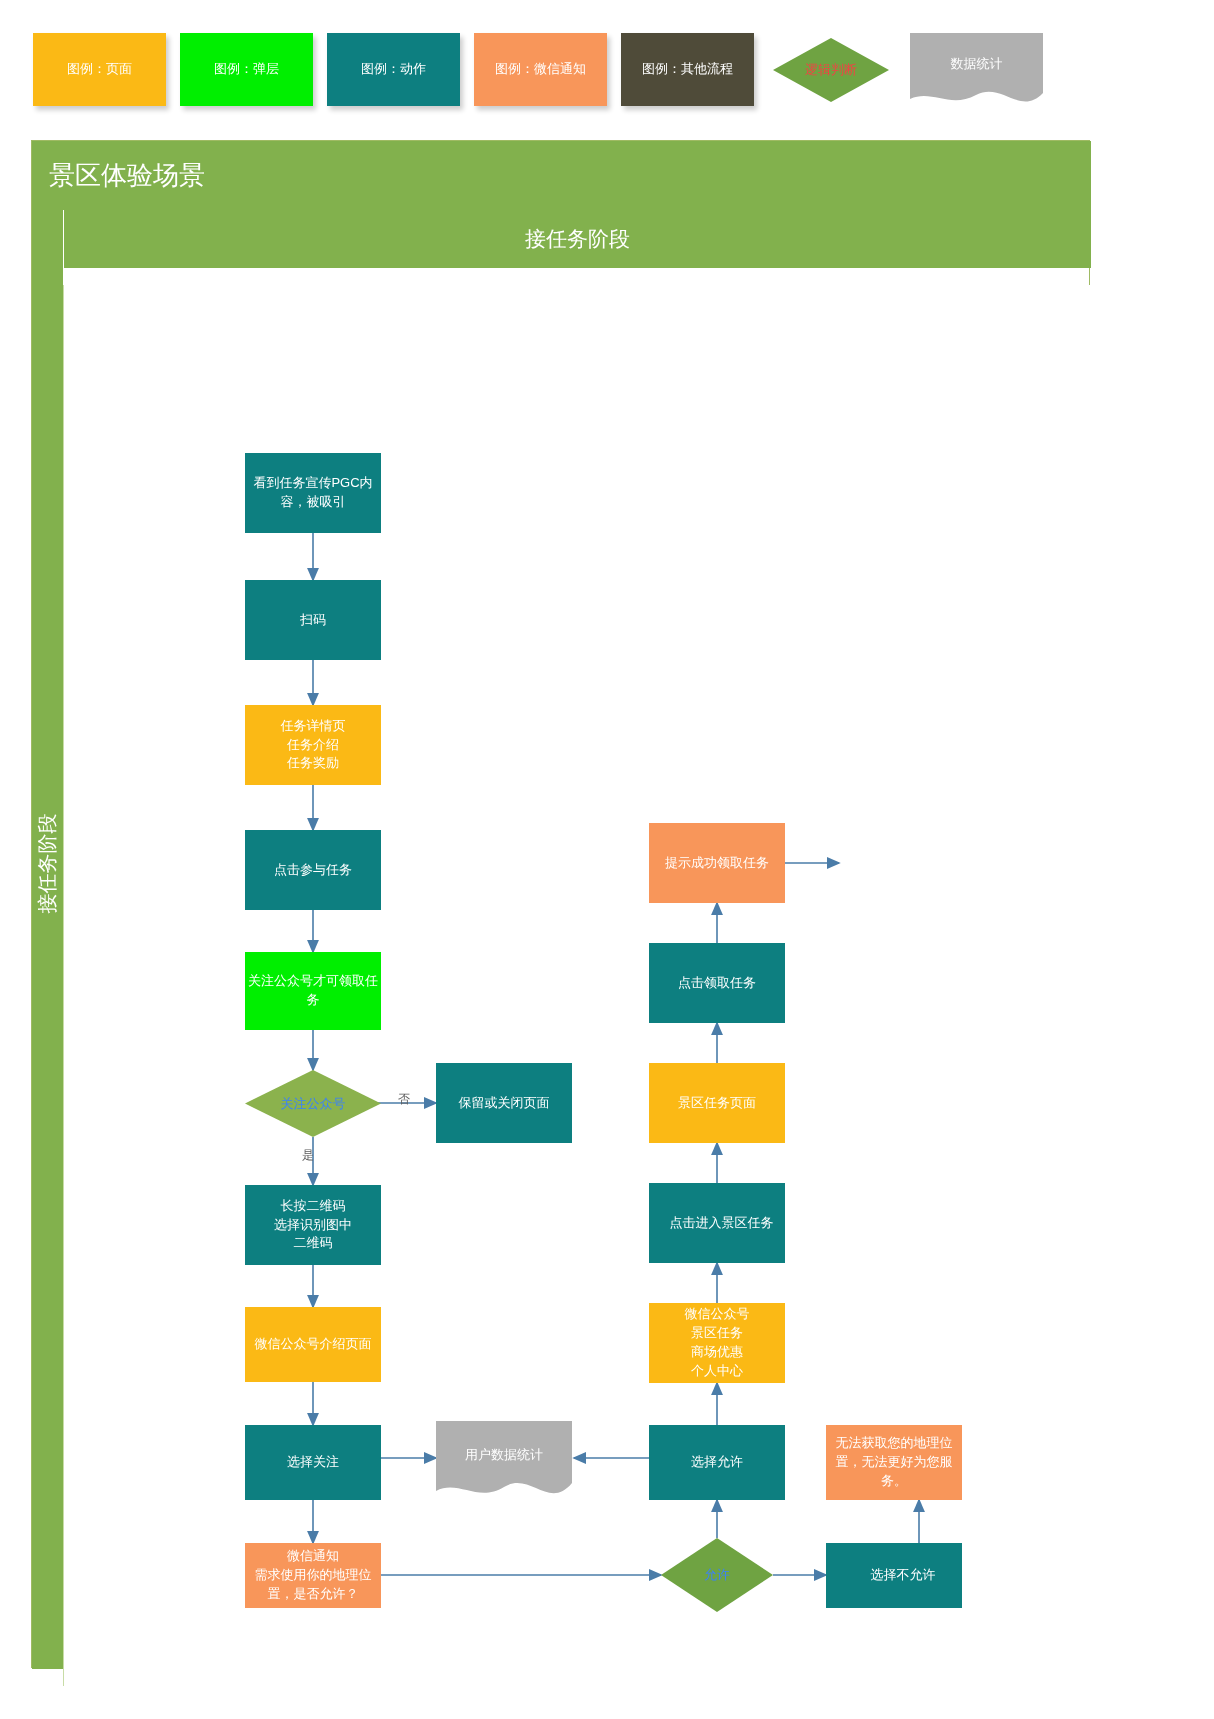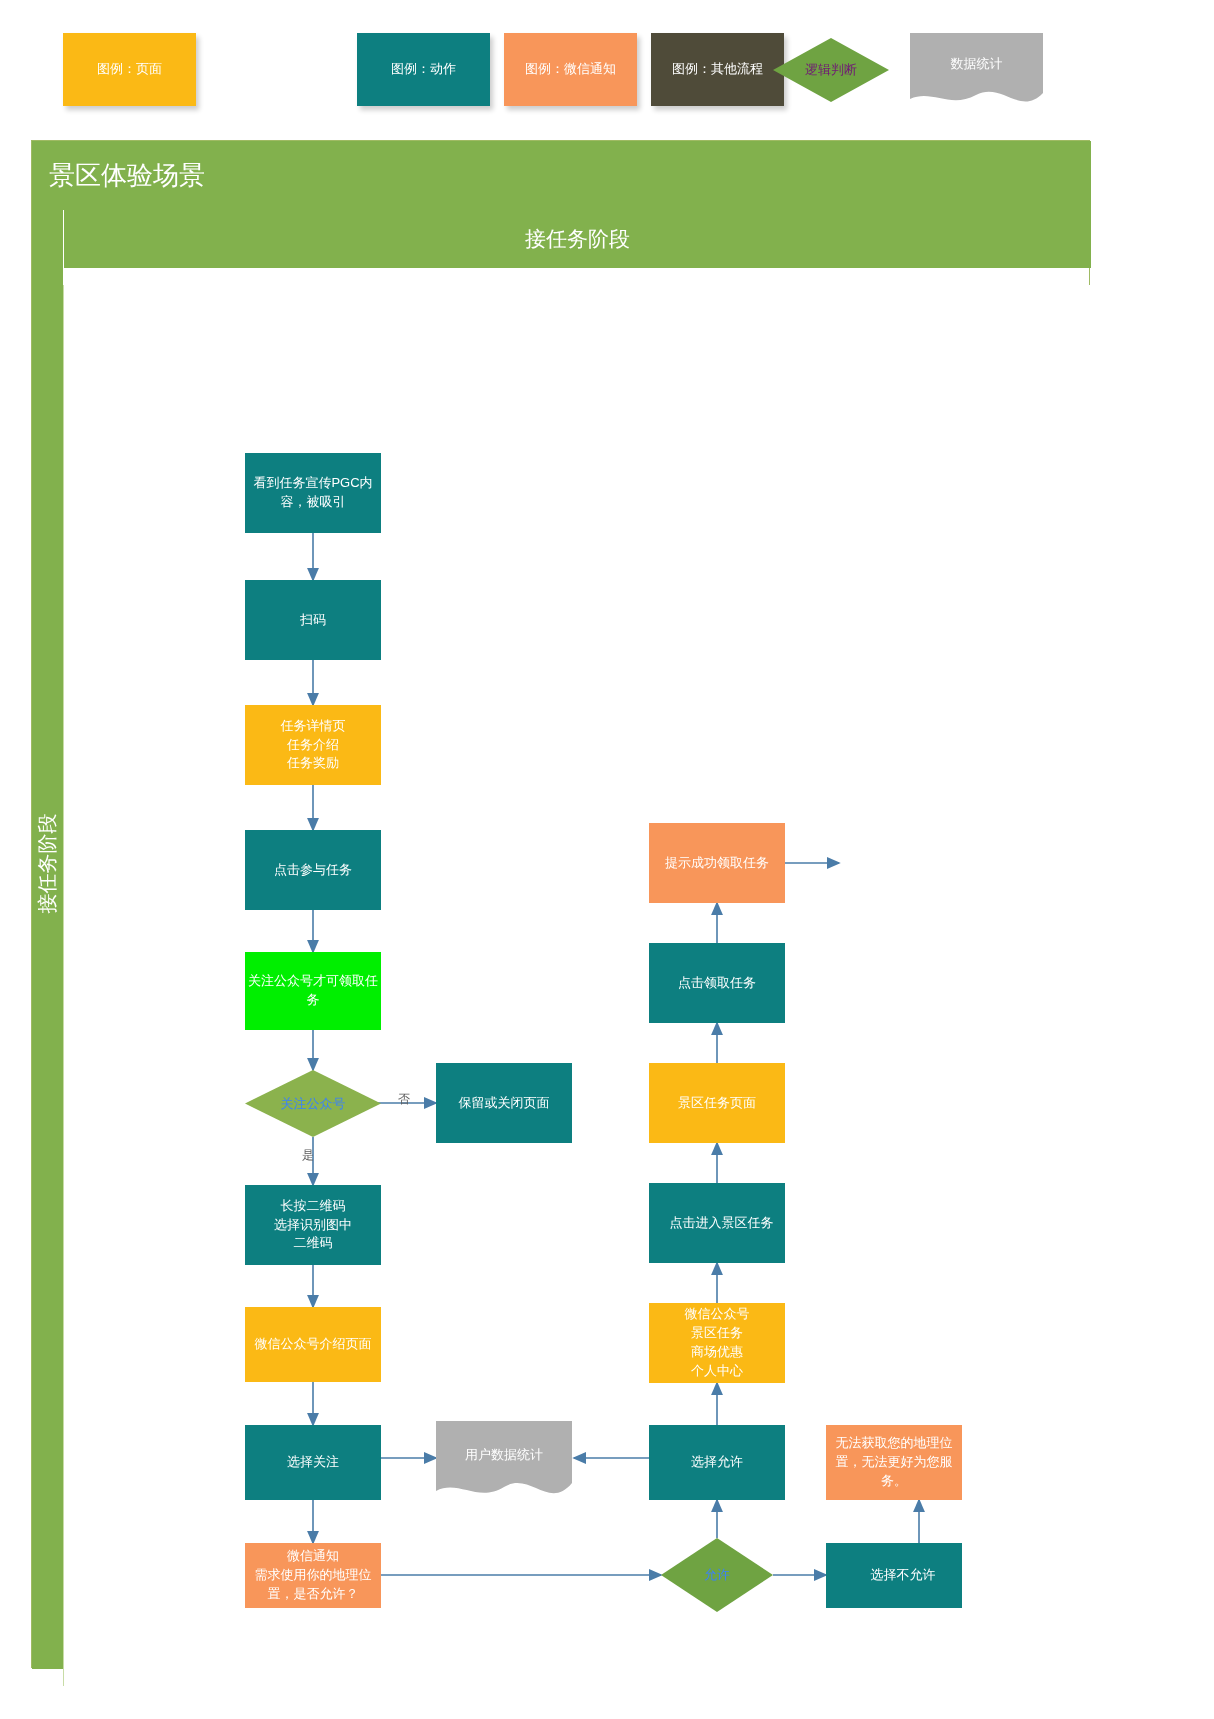--- a/index.html
+++ b/index.html
@@ -4,24 +4,24 @@
 <style>
   html,body{margin:0;padding:0;background:#ffffff;}
   body{
     width:1214px;height:1719px;position:relative;overflow:hidden;
     font-family:"Liberation Sans","DejaVu Sans",sans-serif;
   }
   
   #legend{position:absolute;left:0;top:0;width:1214px;height:132px;}
   .lg-box{position:absolute;display:flex;align-items:center;justify-content:center;
           text-align:center;font-size:13px;color:#ffffff;line-height:1.3;}
-  .lg-shadow{box-shadow:3px 4px 5px rgba(0,0,0,0.20);margin-left:30px;}
+  .lg-shadow{box-shadow:3px 4px 5px rgba(0,0,0,0.20);}
   .lg-diamond{position:absolute;}
   .lg-diamond .dtxt{position:absolute;left:0;top:0;width:100%;height:100%;
-       display:flex;align-items:center;justify-content:center;font-size:13px;color:#701a75;}
+       display:flex;align-items:center;justify-content:center;font-size:13px;color:#ef4444;}
   .lg-doc{position:absolute;}
   .lg-doc .dtxt{position:absolute;left:0;top:0;width:100%;height:100%;
        display:flex;align-items:center;justify-content:center;
        padding-bottom:14px;box-sizing:border-box;font-size:13px;color:#ffffff;text-align:center;}
 
   
   #frame{position:absolute;left:31px;top:140px;width:1059px;height:1528px;
          background:#ffffff;border:1px solid #9fba63;box-sizing:border-box;}
   #scene-title{position:absolute;left:0;top:0;width:1059px;height:69px;
          background:#82b14d;color:#ffffff;font-size:26px;
@@ -60,20 +60,23 @@
   svg.edges{position:absolute;left:0;top:0;width:1028px;height:1401px;
         pointer-events:none;overflow:visible;}
 </style>
 </head>
 <body>
 
 <div id="legend">
   <div class="lg-box lg-shadow" style="left:33px;top:33px;width:133px;height:73px;background:#fbb915;">
     <span>图例：页面</span>
   </div>
+  <div class="lg-box lg-shadow" style="left:180px;top:33px;width:133px;height:73px;background:#00ef00;">
+    <span>图例：弹层</span>
+  </div>
   <div class="lg-box lg-shadow" style="left:327px;top:33px;width:133px;height:73px;background:#0d7f80;">
     <span>图例：动作</span>
   </div>
   <div class="lg-box lg-shadow" style="left:474px;top:33px;width:133px;height:73px;background:#f8965a;">
     <span>图例：微信通知</span>
   </div>
   <div class="lg-box lg-shadow" style="left:621px;top:33px;width:133px;height:73px;background:#4f4b39;">
     <span>图例：其他流程</span>
   </div>
 

